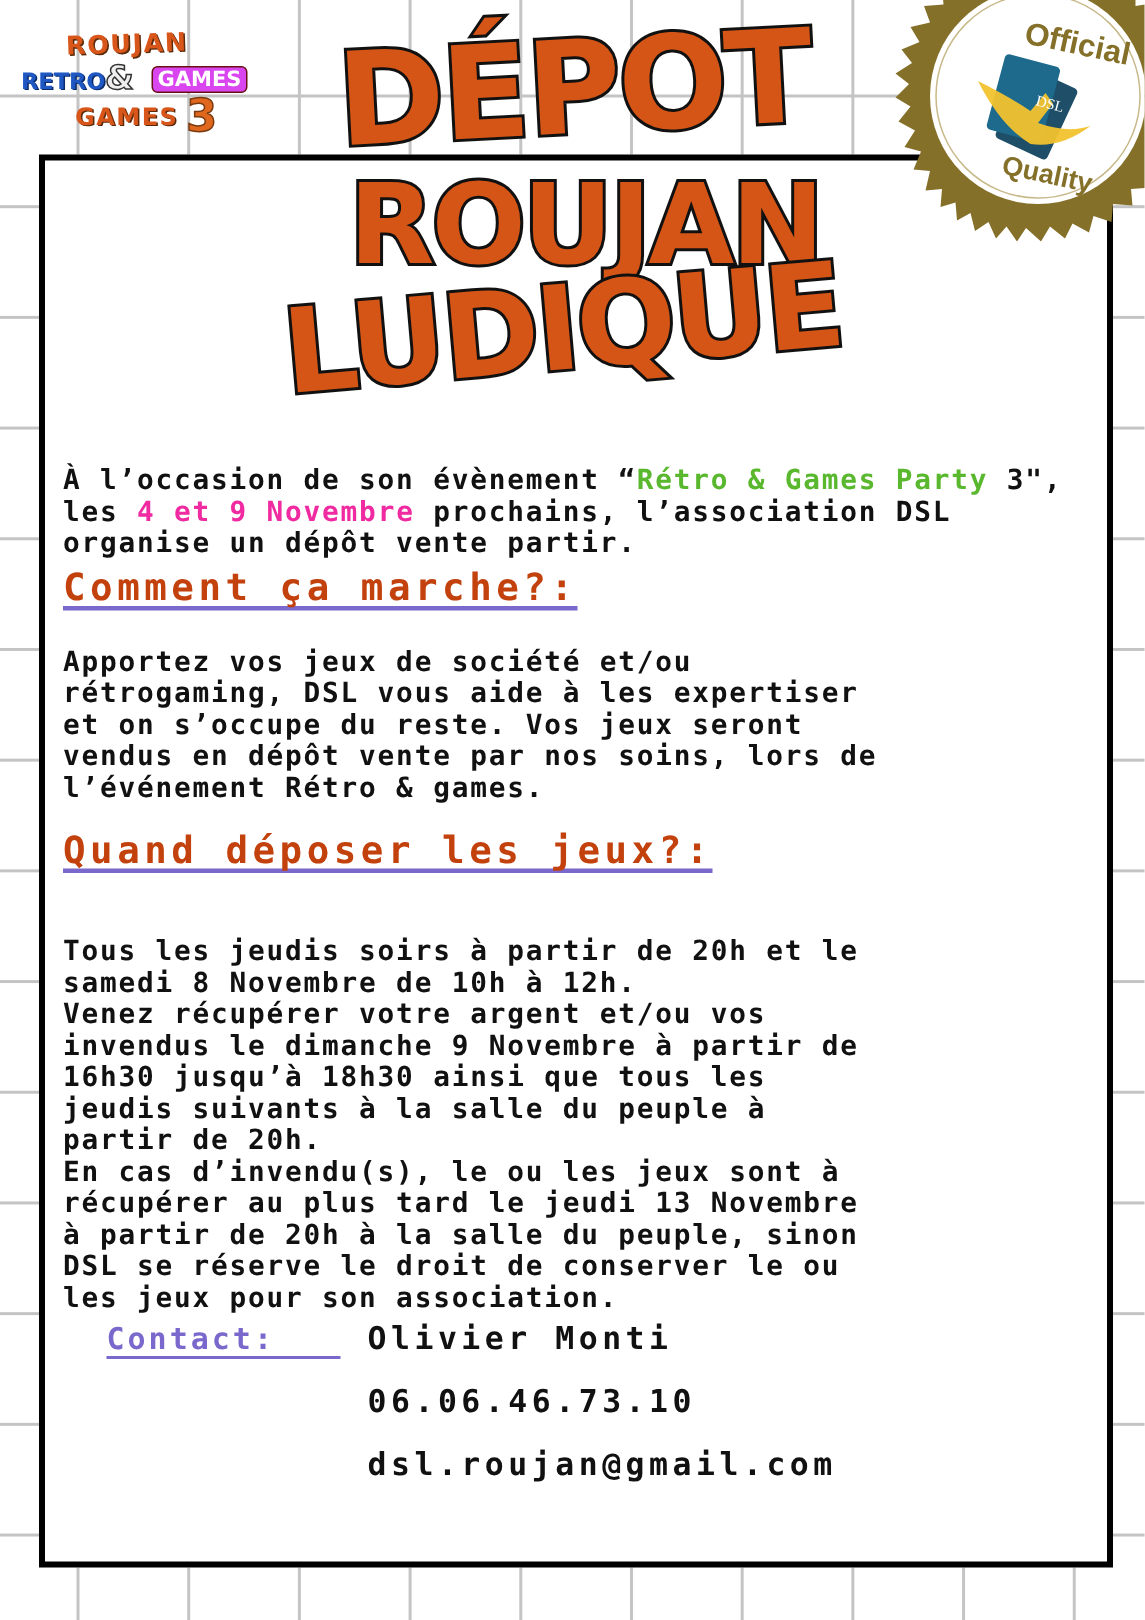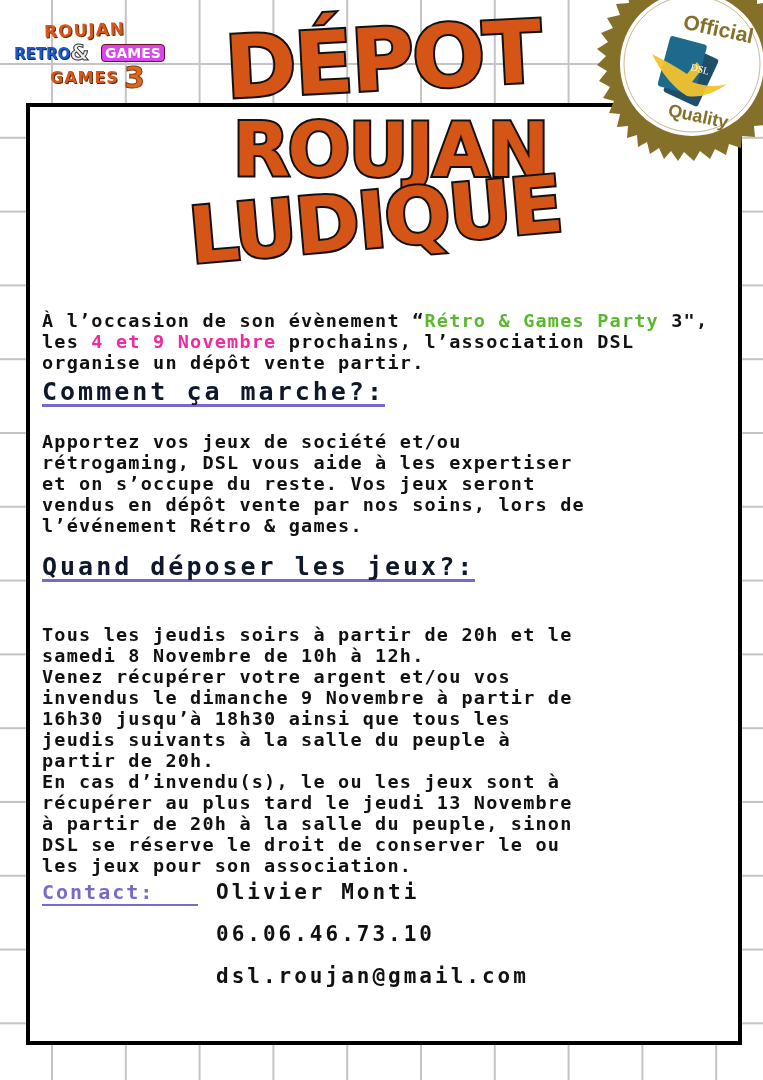--- a/index.html
+++ b/index.html
@@ -36,21 +36,21 @@
   .badge { position:absolute; left:592px; top:-36px; width:200px; height:200px; z-index:4; }
 
   .panel { position:absolute; left:26px; top:103px; width:708px; height:934px;
     border:4px solid #000; background:#fff; z-index:1; }
 
   .content { position:absolute; left:42px; top:310px; width:690px; z-index:2;
     font-size:18.5px; line-height:21px; color:#111; font-weight:bold; letter-spacing:1.2px; }
   .content p { margin:0; white-space:pre-line; }
   .green { color:#5ab82e; }
   .pink { color:#f02aa0; }
-  .heading { color:#0f172a; font-size:25px; letter-spacing:3px; display:inline-block;
+  .heading { color:#c2410c; font-size:25px; letter-spacing:3px; display:inline-block;
     border-bottom:3px solid #7a68cc; padding-bottom:2px; font-weight:bold; }
   .h1 { margin-top:8px; }
   .h2 { margin-top:20px; }
   .contact-row { display:flex; align-items:baseline; height:42px; }
   .contact-label { color:#7a68cc; font-size:20px; letter-spacing:2px; border-bottom:2px solid #7a68cc;
     width:156px; margin-right:18px; padding-bottom:1px; }
   .contact-value { font-size:21px; letter-spacing:3px; }
   .contact-spacer { width:174px; }
 </style>
 </head>
@@ -104,21 +104,21 @@
 invendus le dimanche 9 Novembre à partir de
 16h30 jusqu’à 18h30 ainsi que tous les
 jeudis suivants à la salle du peuple à
 partir de 20h.
 En cas d’invendu(s), le ou les jeux sont à
 récupérer au plus tard le jeudi 13 Novembre
 à partir de 20h à la salle du peuple, sinon
 DSL se réserve le droit de conserver le ou
 les jeux pour son association.</p>
 
-  <div style="margin-top:6px;">
+  <div style="margin-top:6px;margin-left:29px;">
     <div class="contact-row">
       <span class="contact-label">Contact:</span>
       <span class="contact-value">Olivier Monti</span>
     </div>
     <div class="contact-row">
       <span class="contact-spacer"></span>
       <span class="contact-value">06.06.46.73.10</span>
     </div>
     <div class="contact-row">
       <span class="contact-spacer"></span>

